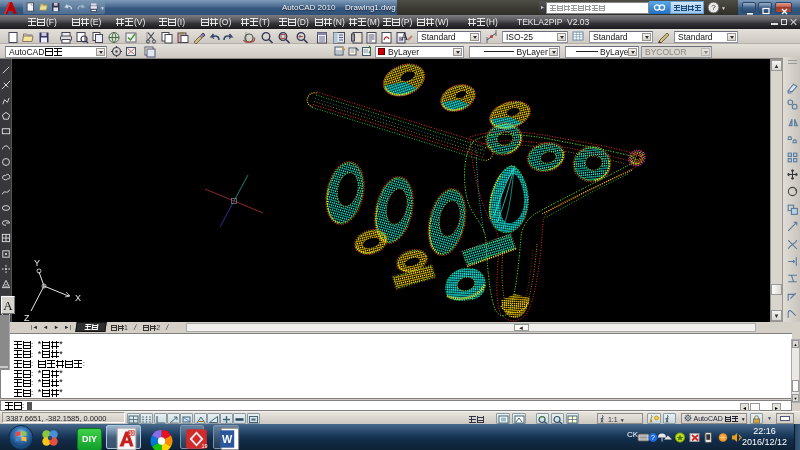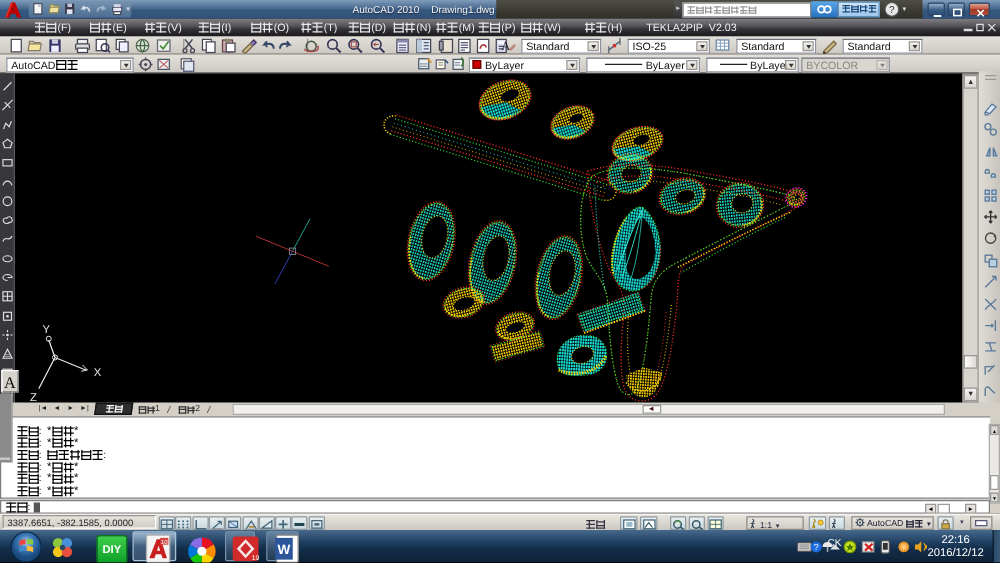--- a/index.html
+++ b/index.html
@@ -951,21 +951,21 @@
         <path d="M11.5 4 L18 11 L11.5 18 L5 11Z" fill="#fff" opacity=".9"></path>
         <path d="M11.5 6.5 L15.5 11 L11.5 15.5 L7.5 11Z" fill="#d02a2a"></path>
         <text x="16" y="19" font-size="5" fill="#ffe" font-family="Liberation Sans">19</text>
       </svg></div>
     <div class="abs" style="left:213px;top:425px;width:26px;height:24px;background:linear-gradient(rgba(160,180,205,.4),rgba(100,130,160,.25));border:1px solid #7a94ac;border-radius:2px;"></div>
     <div class="abs" style="left:219px;top:427px;width:15px;height:19px;"><svg width="25" height="24" viewBox="0 0 23 22">
         <rect x="2" y="1" width="16" height="20" rx="1" fill="#fff" stroke="#888"></rect>
         <rect x="1" y="3" width="13" height="16" fill="#2b579a"></rect>
         <text x="7.5" y="15" font-size="10" fill="#fff" text-anchor="middle" font-family="Liberation Sans" font-weight="bold">W</text>
       </svg></div>
-    <div class="abs" style="left:662px;top:430px;color:#fff;font-size:8px;">CK</div>
+    <div class="abs" style="left:627px;top:430px;color:#fff;font-size:8px;">CK</div>
     <svg class="abs" style="left:636px;top:430px;" width="110" height="14" viewBox="0 0 110 14">
       <rect x="2" y="4" width="11" height="7" rx="1" fill="#d8d8d8" stroke="#555"></rect>
       <path d="M3.5 6 L11.5 6 M3.5 7.5 L11.5 7.5 M3.5 9 L11.5 9" stroke="#777" stroke-width=".7"></path>
       <circle cx="17" cy="7.5" r="4.4" fill="#1a6ae0"></circle>
       <text x="17" y="10" font-size="7" fill="#fff" text-anchor="middle" font-family="Liberation Sans">?</text>
       <path d="M26 3.5 A4 4 0 0 0 22 7.5 L30 7.5 A4 4 0 0 0 26 3.5Z" fill="#e8e8e8"></path>
       <rect x="25.4" y="7.5" width="1.3" height="4" fill="#aaa"></rect>
       <path d="M28 9.5 L32 5.5 L36 9.5Z" fill="#e0e0e0"></path>
       <circle cx="44" cy="7.5" r="4.6" fill="#c8e020" stroke="#7a9a00"></circle>
       <path d="M44 4.5 L45 6.7 L47.3 6.9 L45.6 8.4 L46.1 10.6 L44 9.4 L41.9 10.6 L42.4 8.4 L40.7 6.9 L43 6.7Z" fill="#4a7a00"></path>

